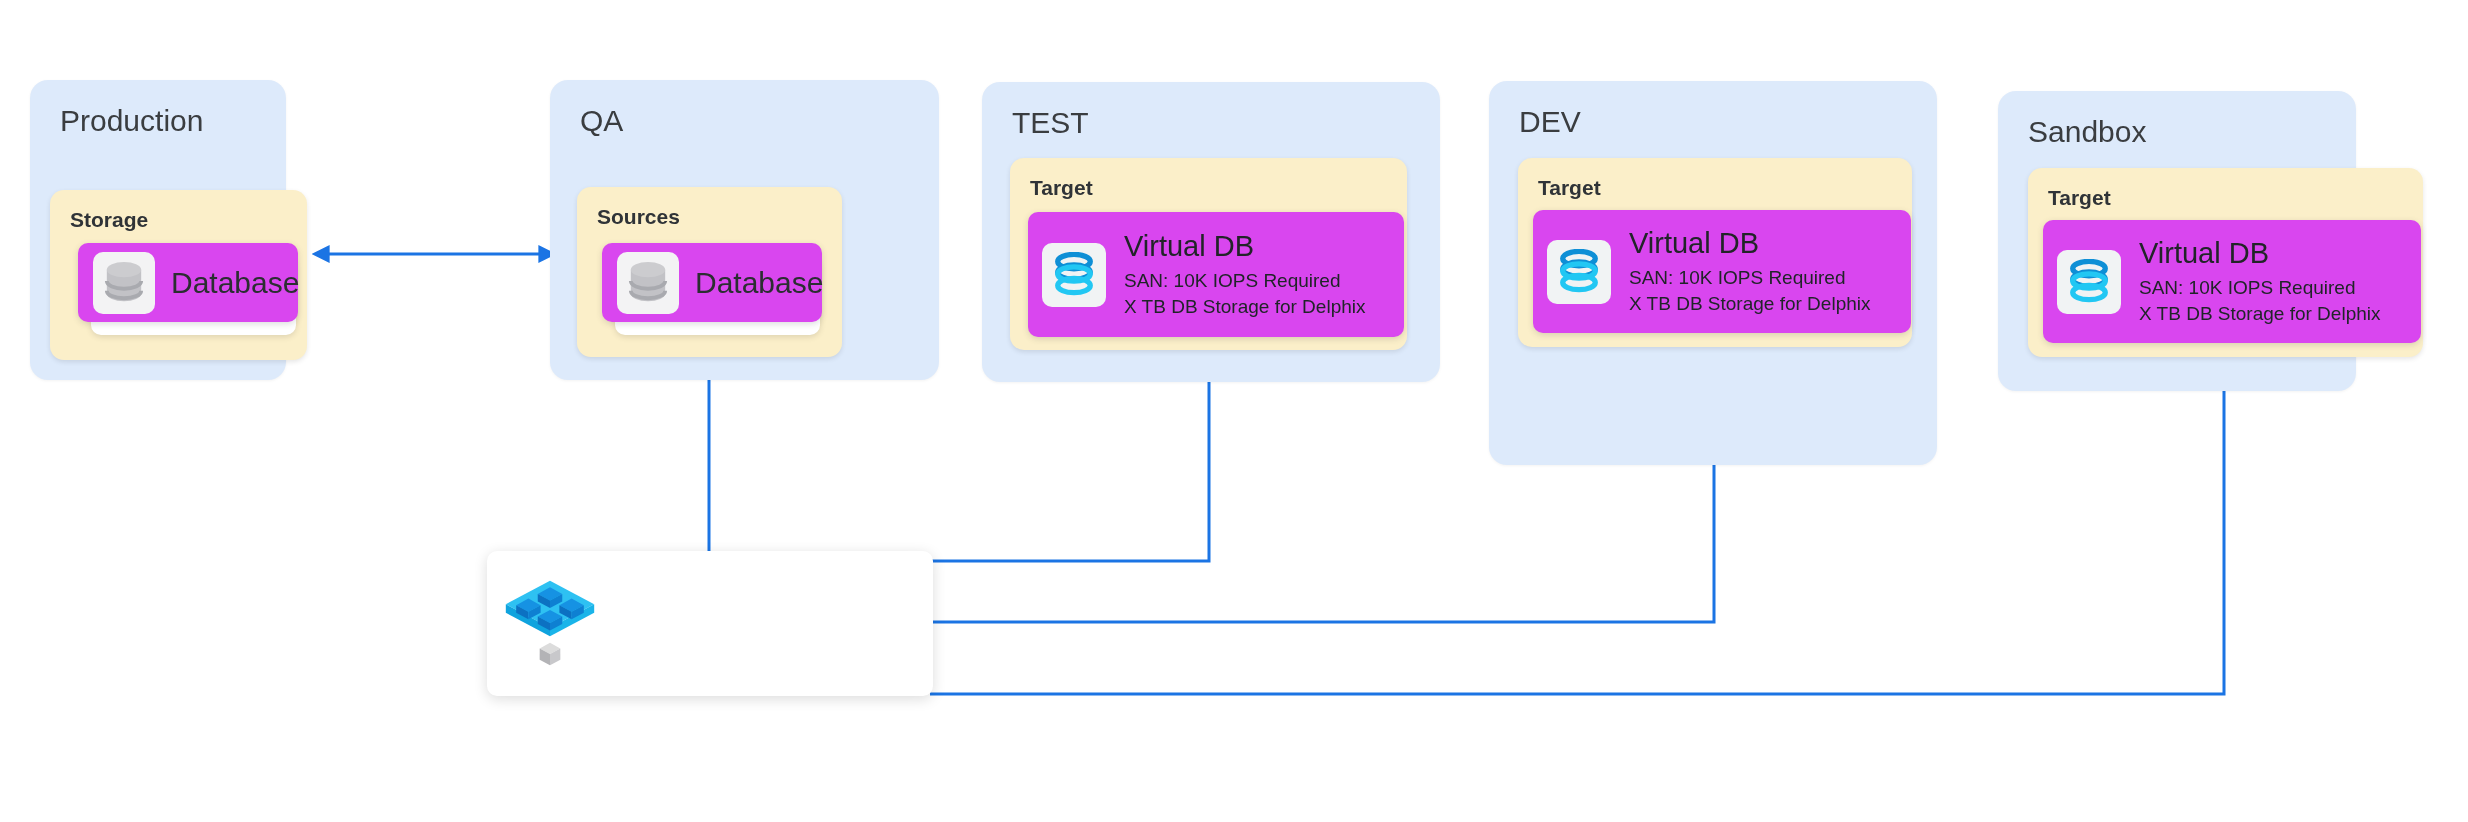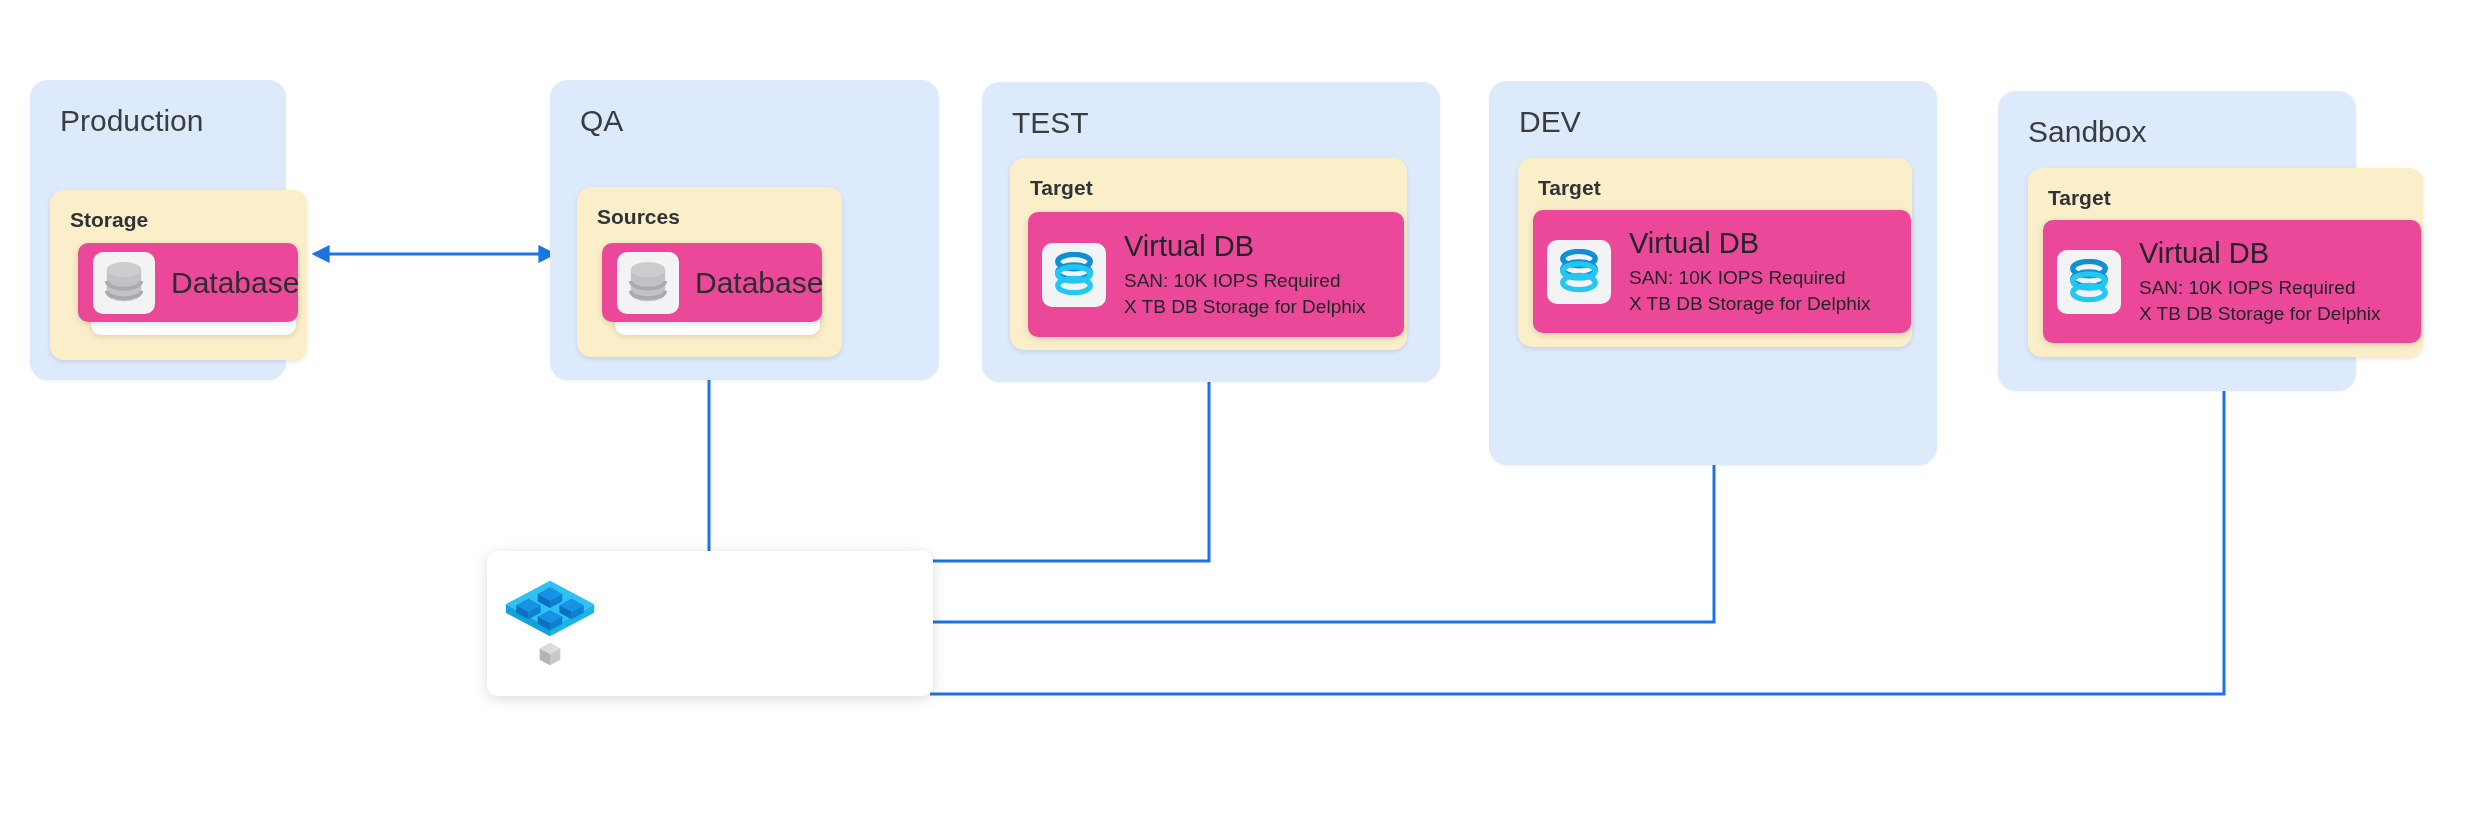--- a/index.html
+++ b/index.html
@@ -8,21 +8,21 @@
   .connectors{position:absolute;left:0;top:0;width:2468px;height:822px;pointer-events:none;}
   .conn{fill:none;stroke:#1b74e4;stroke-width:3px;}
 
   .env{position:absolute;background:#ddeafb;border-radius:18px;box-shadow:0 1px 3px rgba(0,0,0,0.05);}
   .env-label{position:absolute;left:30px;top:24px;font-size:30px;color:#3a3d40;}
 
   .section{position:absolute;background:#fbefc9;border-radius:14px;box-shadow:0 2px 5px rgba(0,0,0,0.10);}
   .section-label{position:absolute;left:20px;top:18px;font-size:21px;font-weight:bold;color:#2f3337;}
 
   .stack-back{position:absolute;background:#ffffff;border-radius:10px;box-shadow:0 2px 6px rgba(0,0,0,0.12);}
-  .card{position:absolute;background:#ec4899;border-radius:10px;box-shadow:0 2px 6px rgba(60,64,67,0.18);
+  .card{position:absolute;background:#d946ef;border-radius:10px;box-shadow:0 2px 6px rgba(60,64,67,0.18);
         display:flex;align-items:center;}
   .db-card{padding-left:15px;}
   .tile{flex:0 0 auto;background:#f3f3f4;border-radius:10px;display:flex;align-items:center;justify-content:center;}
   .db-tile{width:62px;height:62px;}
   .db-label{margin-left:16px;font-size:30px;color:#2b2e31;}
 
   .vdb-card{padding-left:14px;}
   .vdb-tile{width:64px;height:64px;background:#f1f3f4;}
   .vdb-text{margin-left:18px;}
   .vdb-title{font-size:29px;color:#212428;margin-bottom:5px;}

